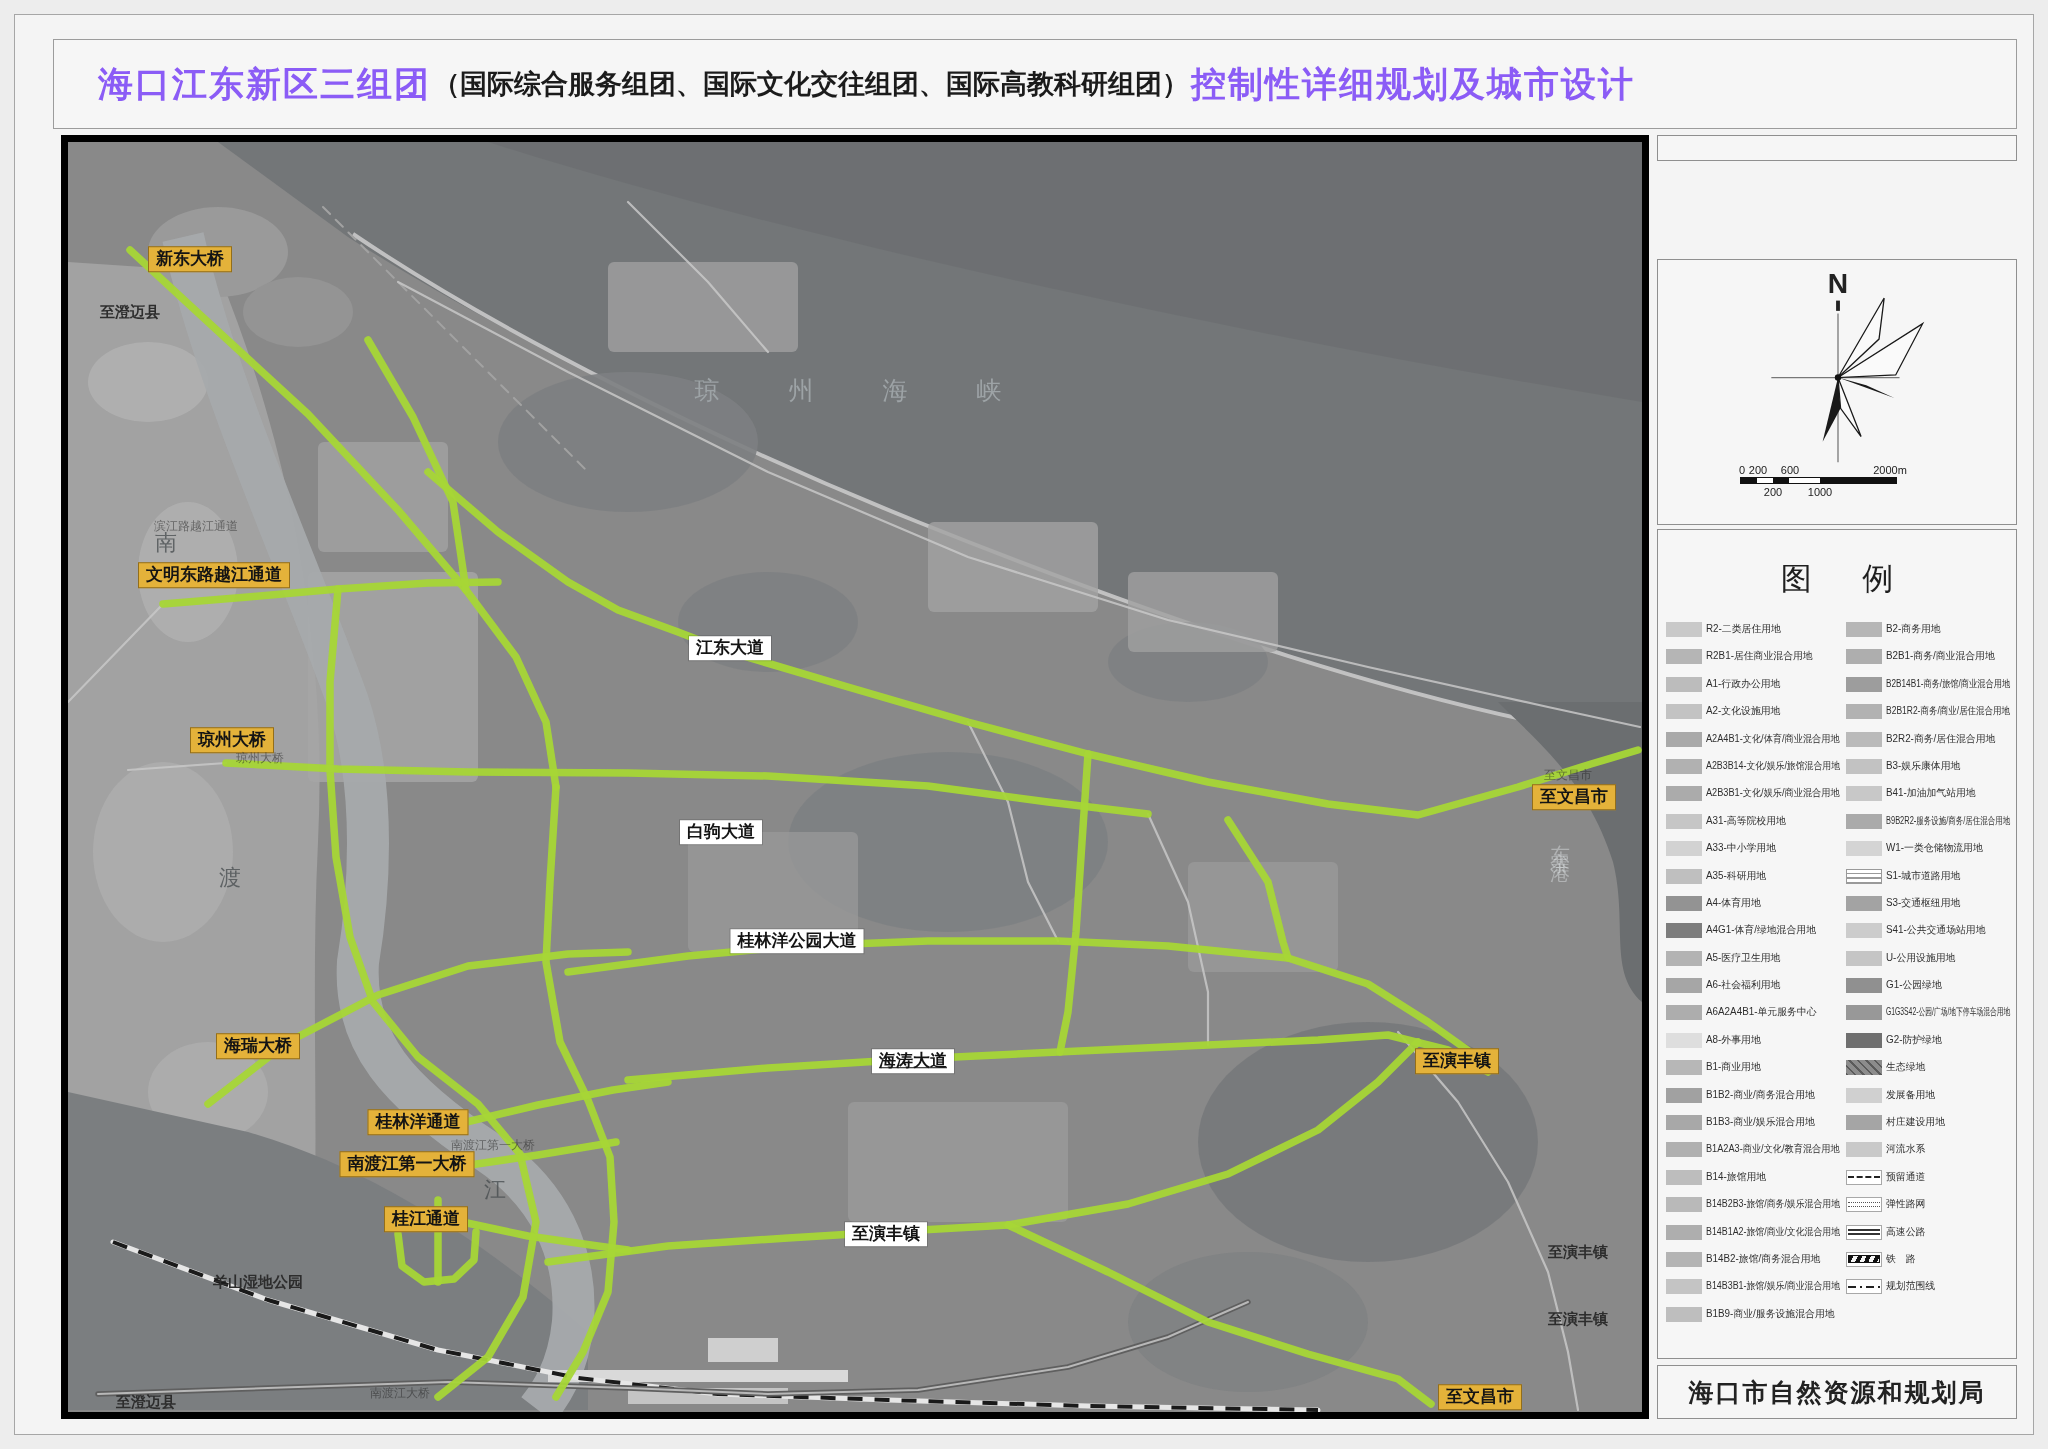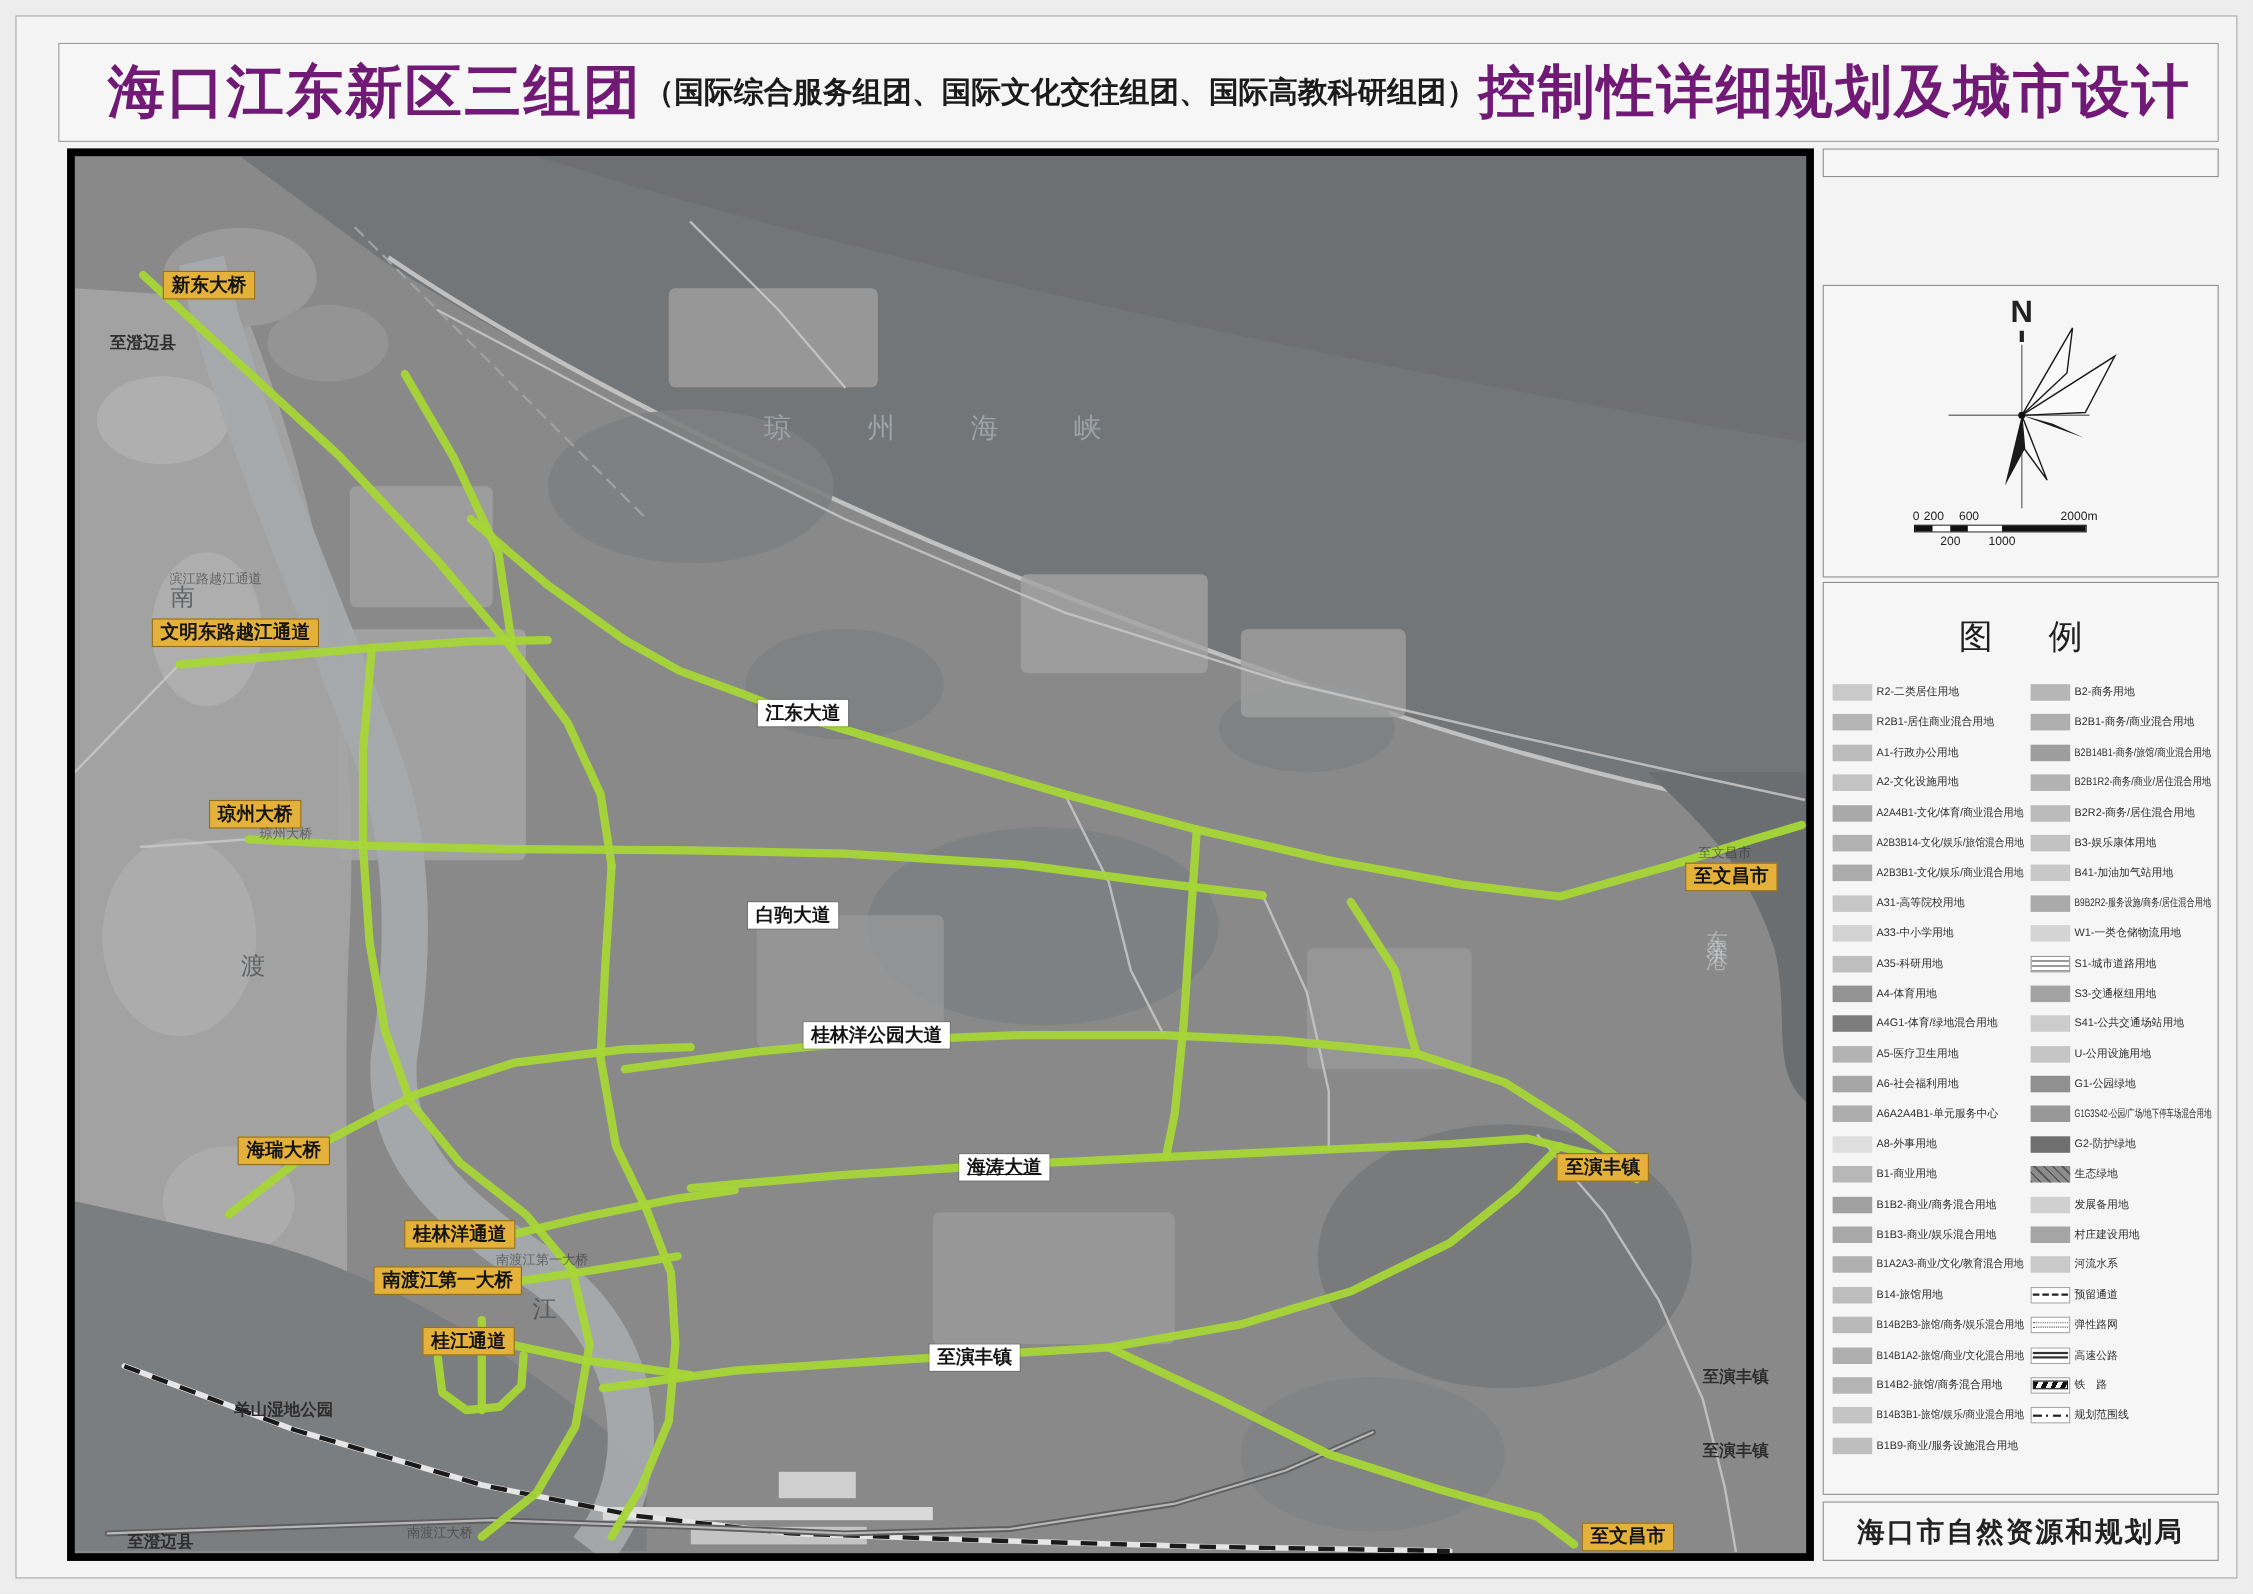--- a/index.html
+++ b/index.html
@@ -5,22 +5,22 @@
   * { margin:0; padding:0; box-sizing:border-box; }
   html,body { width:2048px; height:1449px; background:#ededed; overflow:hidden;
               font-family:"Liberation Sans", sans-serif; }
   .sheet { position:absolute; left:14px; top:14px; width:2020px; height:1421px;
            background:#f4f4f4; border:1px solid #a6a6a6; }
 
   
   .titlebox { position:absolute; left:38px; top:24px; width:1964px; height:90px;
               background:#f6f6f6; border:1px solid #9c9c9c; display:flex;
               align-items:center; padding-left:44px; }
-  .t-main { font-family:"Liberation Serif", serif; font-weight:700; font-size:52px;
-            color:#701a75; letter-spacing:2px; white-space:nowrap; }
+  .t-main { font-family:"Liberation Serif", serif; font-weight:700; font-size:35px;
+            color:#8b5cf6; letter-spacing:2px; white-space:nowrap; }
   .t-paren { font-family:"Liberation Serif", serif; font-weight:700; font-size:27px;
              color:#1b1b1b; white-space:nowrap; margin:0 2px; }
 
   
   .map { position:absolute; left:46px; top:120px; width:1588px; height:1284px;
          border:7px solid #000; background:#898989; overflow:hidden; }
   .map svg.base { position:absolute; left:0; top:0; }
   .maplabels { position:absolute; left:0; top:0; width:1574px; height:1270px; }
   .lbl { position:absolute; transform:translate(-50%,-50%); white-space:nowrap; line-height:1.15; }
   .lbl-yellow { background:#e4b23a; border:1px solid rgba(80,55,0,.55); color:#141414;

